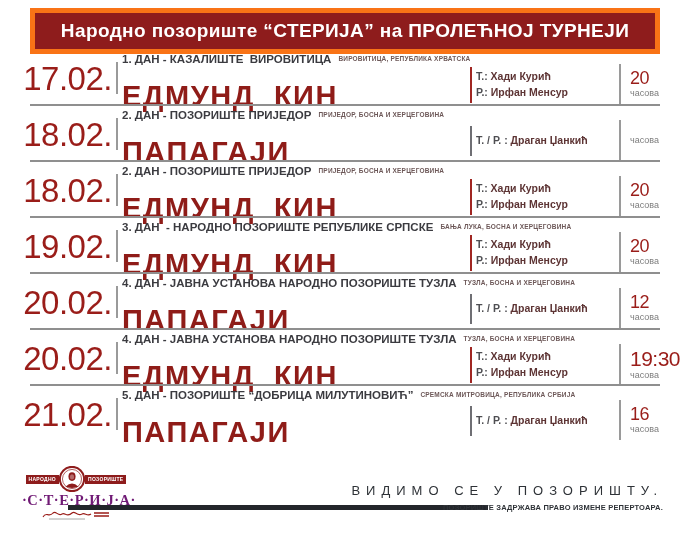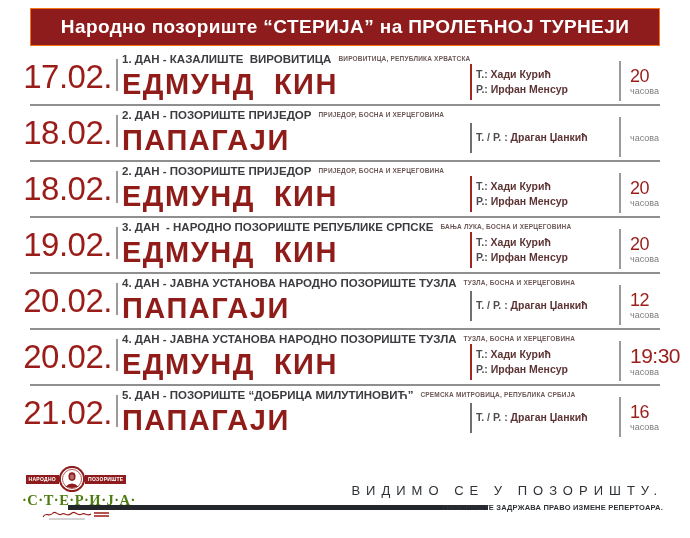--- a/index.html
+++ b/index.html
@@ -3,21 +3,21 @@
 <meta charset="utf-8">
 <style>
   html,body{margin:0;padding:0;background:#e9e9e9;}
   .page{
     position:relative;width:690px;height:538px;margin:0 auto;background:#ffffff;
     font-family:"Liberation Sans", sans-serif;overflow:hidden;
   }
   
   .header-bar{
     position:absolute;left:30px;right:30px;top:8px;height:36px;
-    background:#8e1c1c;border:1px solid #f97316;
+    background:#8e1c1c;border:5px solid #f97316;
     display:flex;align-items:center;justify-content:center;
   }
   .header-bar .title{
     color:#ffffff;font-size:19px;font-weight:bold;letter-spacing:.4px;white-space:pre;
   }
   
   .rows{position:absolute;left:0;right:0;top:50px;}
   .row{
     position:relative;height:56px;
     display:grid;grid-template-columns:112px 10px 1fr 10px 138px 12px 64px;
@@ -37,21 +37,21 @@
   .cell-mid{align-self:start;padding-top:3px;min-width:0;}
   .mid-heading{
     font-size:11.5px;font-weight:bold;color:#3b3b40;white-space:pre;line-height:1.15;
   }
   .mid-heading .loc{
     font-size:6.5px;font-weight:bold;color:#6d5858;margin-left:7px;
     position:relative;top:-2px;letter-spacing:.2px;
   }
   .mid-title{
     font-size:29px;font-weight:800;color:#8f1c18;letter-spacing:1.5px;
-    white-space:pre;line-height:1;margin-top:4px;
+    white-space:pre;line-height:1;margin-top:16px;
   }
   .cred-divider{
     width:2px;height:36px;margin:0 auto;align-self:center;margin-top:8px;background:#a02622;
   }
   .cred-divider.single{background:#6f6f74;height:30px;}
   .cell-credits{align-self:center;margin-top:8px;}
   .cred-line{font-size:10.5px;line-height:1.45;white-space:pre;}
   .cred-label{font-weight:bold;color:#4e4e52;}
   .cred-name{font-weight:bold;color:#5d3434;}
   .time-divider{
@@ -70,21 +70,21 @@
     color:#fff;font-size:8.8px;font-weight:bold;letter-spacing:.3px;word-spacing:2px;white-space:pre;
   }
   .logo{position:absolute;left:22px;top:466px;width:108px;text-align:center;}
   .logo-top{display:flex;align-items:center;justify-content:center;gap:1px;}
   .logo-box{
     background:#8e1c1c;color:#fff;font-size:5px;font-weight:bold;
     padding:2px 3px;letter-spacing:.3px;line-height:1;
   }
   .logo-emblem{width:26px;height:26px;flex:0 0 auto;margin:0 -1px;z-index:1;}
   .logo-name{
-    font-family:"Liberation Serif", serif;font-weight:bold;color:#4d7c0f;
+    font-family:"Liberation Serif", serif;font-weight:bold;color:#701a75;
     font-size:14.5px;letter-spacing:.5px;margin-top:1px;line-height:1.1;white-space:pre;
   }
   .logo-signature{display:block;margin:0 auto;margin-top:-1px;}
   .tagline{
     position:absolute;right:27px;top:483px;
     font-size:13px;font-weight:500;color:#2e3237;letter-spacing:6px;white-space:pre;
   }
   .black-bar{position:absolute;left:68px;top:505px;width:420px;height:5px;background:#23262b;}
   .disclaimer{
     position:absolute;right:27px;top:503px;

